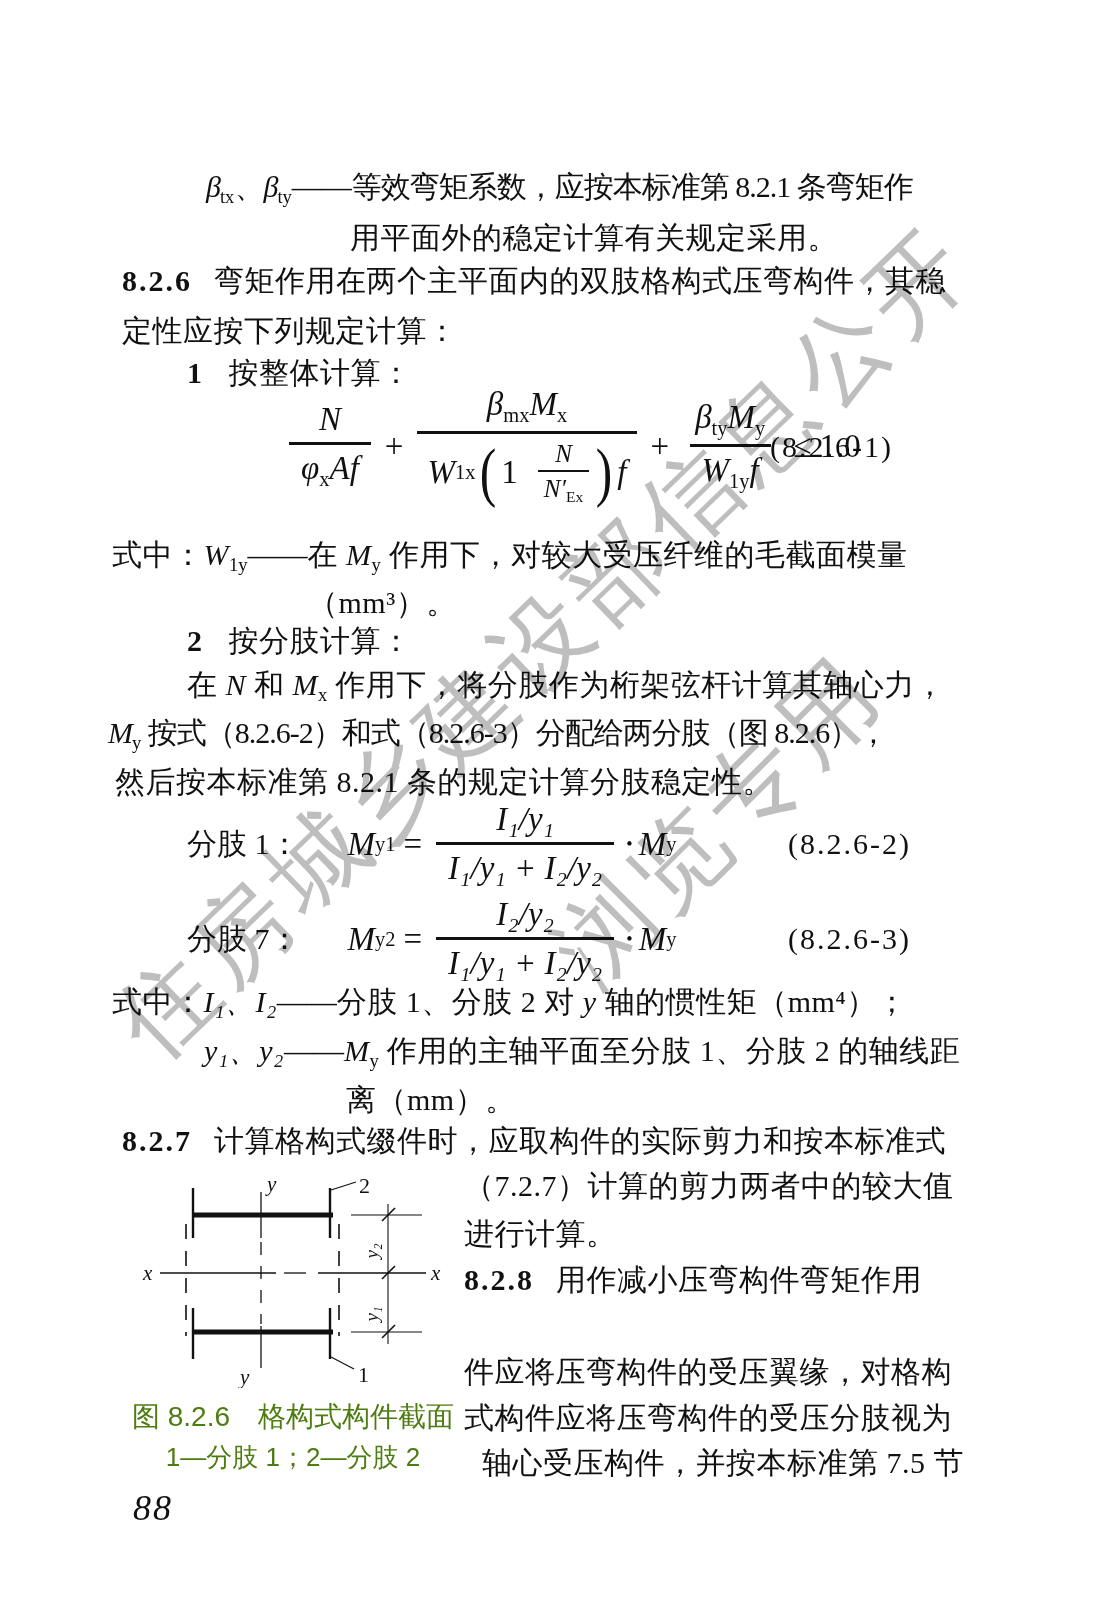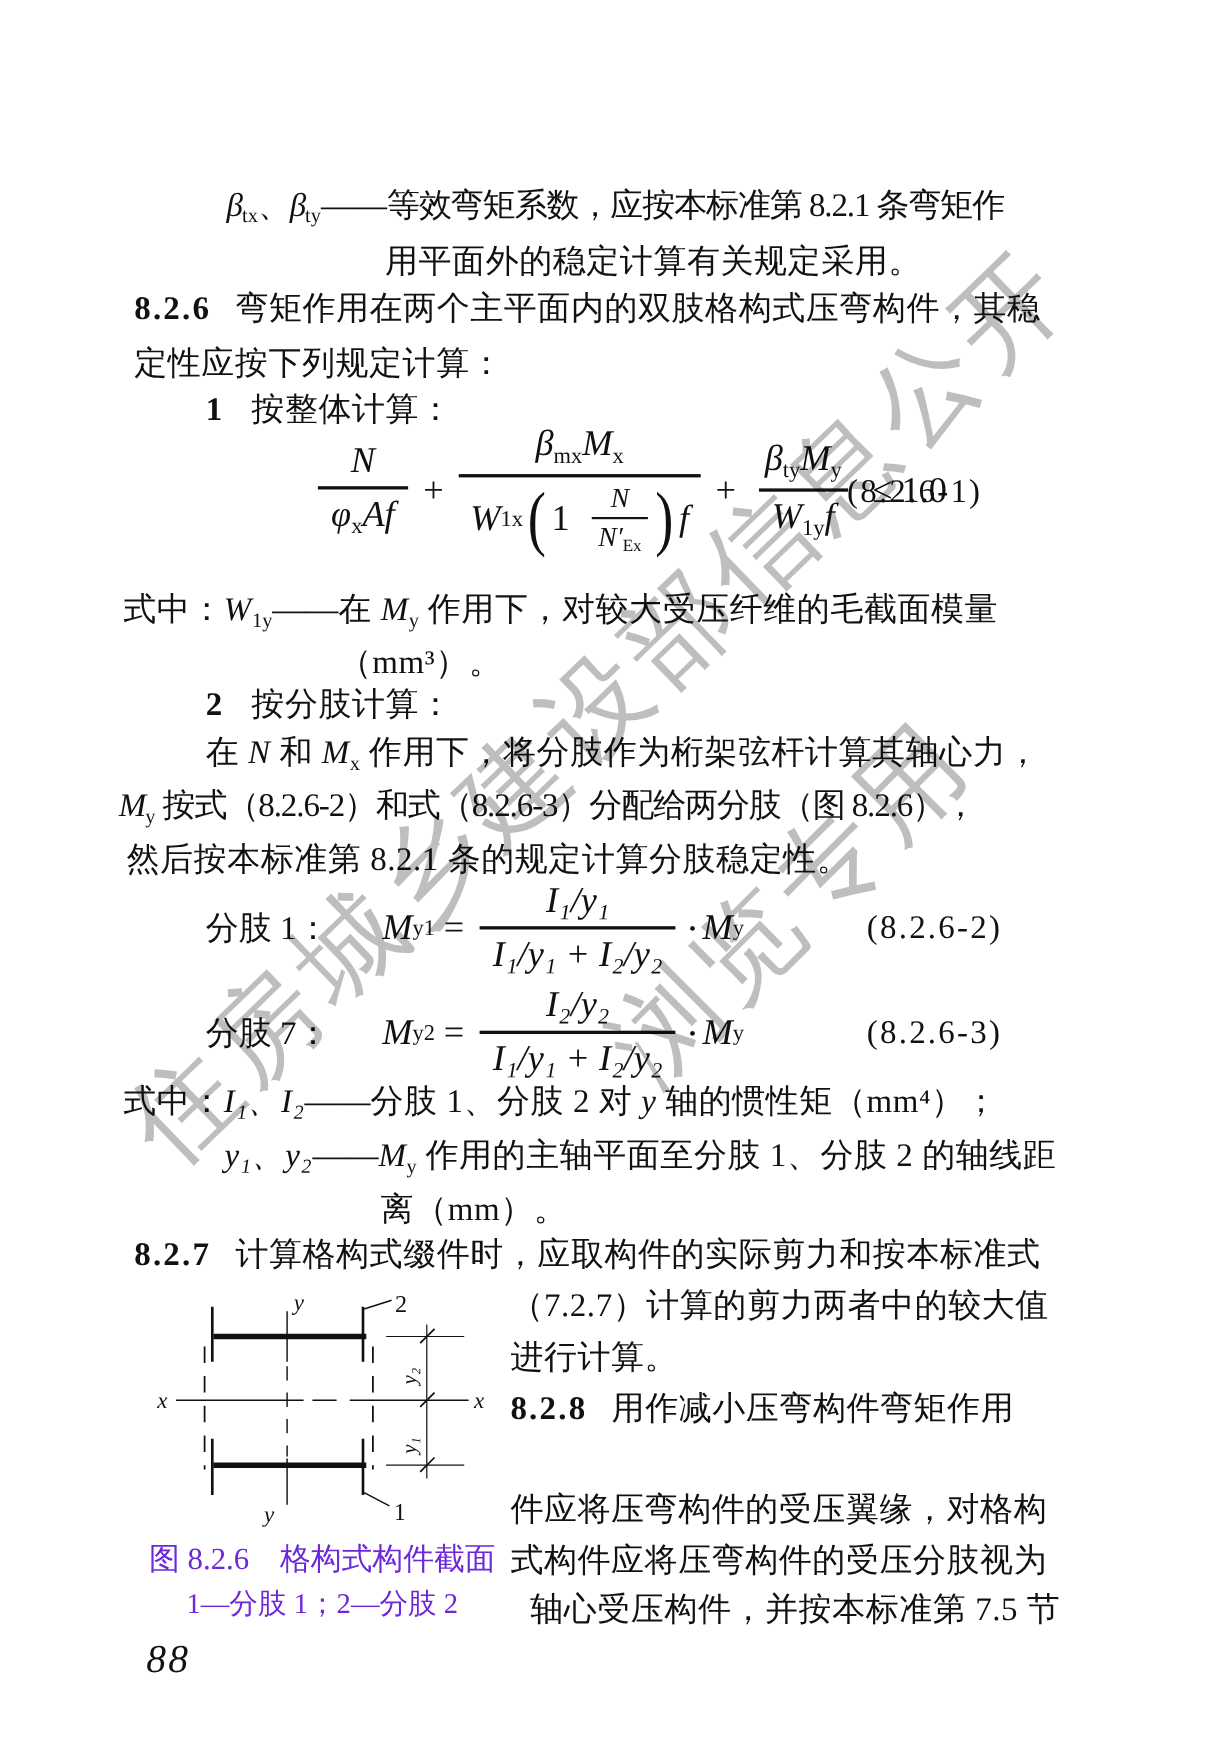--- a/index.html
+++ b/index.html
@@ -24,21 +24,21 @@
   .inner { font-size:0.76em; margin:0 2px 0 20px; }
   .inner .fnum { padding:0 6px 4px; }
   .inner .fden { border-top-width:2px; padding:4px 6px 0; }
   .paren { font-size:2.0em; font-weight:300; line-height:0.85; margin:0 2px; transform:scaleX(0.75); display:inline-block; }
   .op { margin:0 8px; }
   .rel { margin-left:10px; }
   .dot { font-size:0.55em; margin:0 6px; }
   .eqno { position:absolute; font-size:30px; letter-spacing:2px; white-space:nowrap; }
 
   
-  .cap { position:absolute; font-family:Liberation Serif, serif; color:#6d28d9; white-space:nowrap; }
+  .cap { position:absolute; font-family:Liberation Sans, sans-serif; color:#4d7c0f; white-space:nowrap; }
 
   
   .rc { position:absolute; left:464px; width:490px; font-size:30px; white-space:nowrap; letter-spacing:0.5px; }
 
   .pageno { position:absolute; left:133px; top:1487px; font-size:36px; font-style:italic; letter-spacing:2px; }
 
   
   .wm {
     position:absolute; white-space:nowrap; text-align:center;
     font-family:"Liberation Serif", serif; color:#b3b3b3; opacity:0.85;

